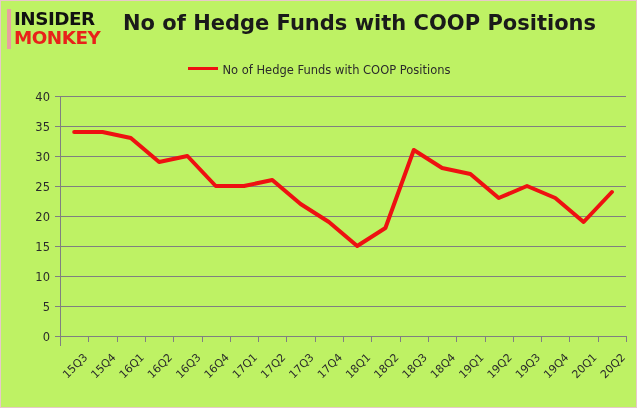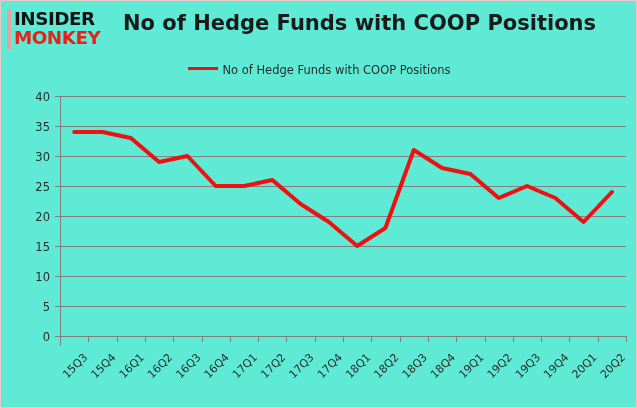--- a/index.html
+++ b/index.html
@@ -12,21 +12,21 @@
     background: #ffffff;
     font-family: "Liberation Sans", sans-serif;
     overflow: hidden;
   }
   #page {
     position: relative;
     width: 637px;
     height: 408px;
     box-sizing: border-box;
     border: 1px solid #e8c9c9;
-    background: #5eead4;
+    background: #bef264;
   }
   
   #header {
     position: absolute;
     left: 0; top: 0;
     width: 637px;
     height: 52px;
   }
   #logo {
     position: absolute;

